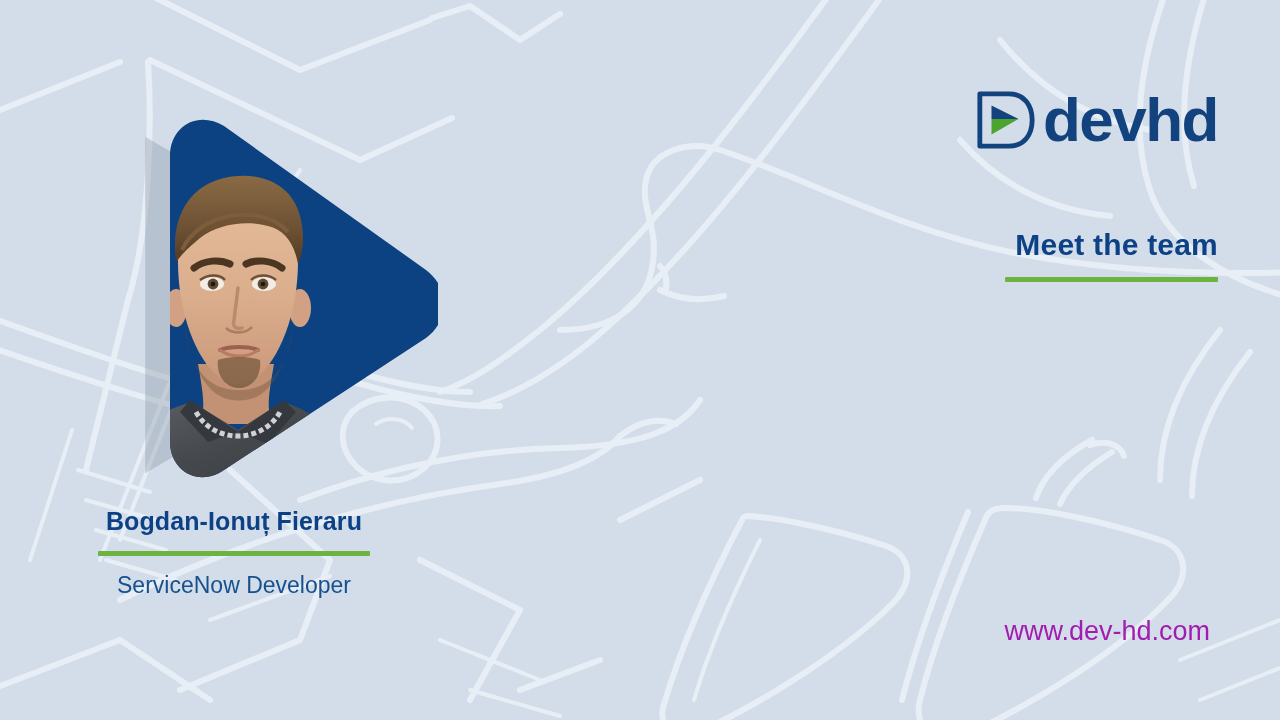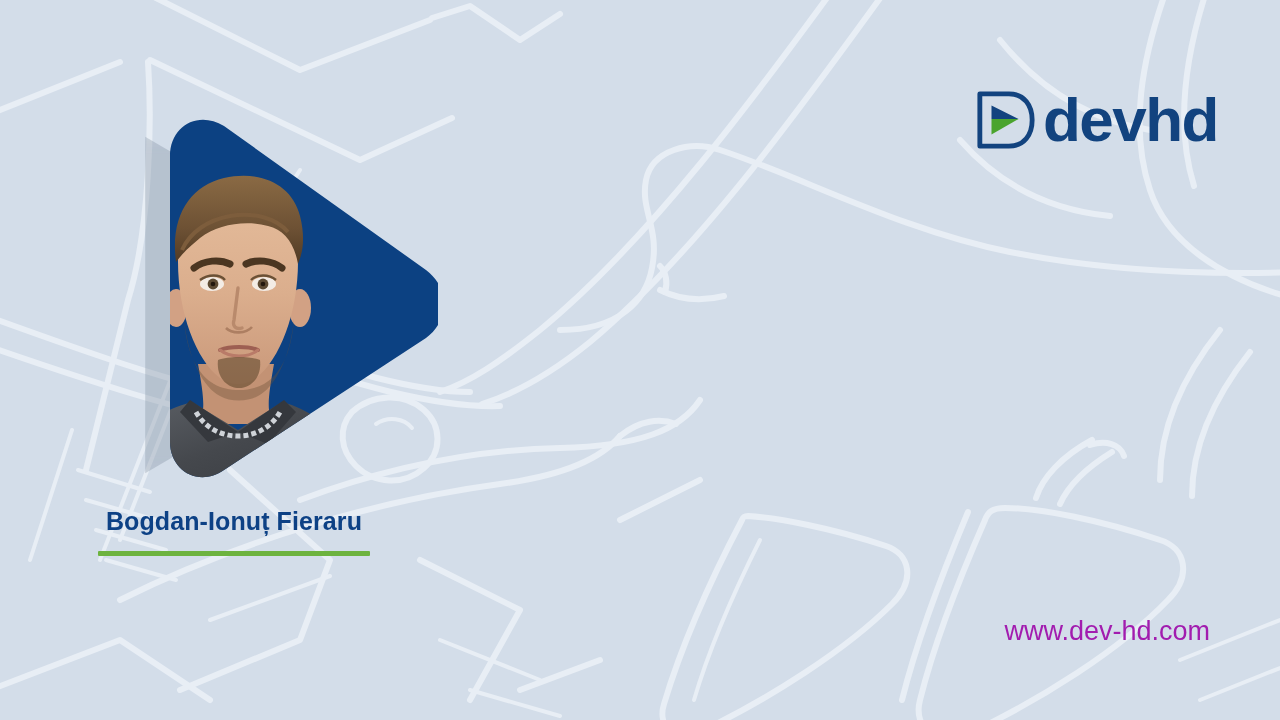--- a/index.html
+++ b/index.html
@@ -320,28 +320,33 @@
             <path d="M140 248 C 150 244 172 244 182 248 C 184 266 172 276 161 276 C 150 276 138 266 140 248 Z" fill="#584226" opacity=".55"></path>
           </g>
         </g>
       </svg>
     </div>
   </div>
 
   <div class="name-block">
     <div class="person-name">Bogdan-Ionuț Fieraru</div>
     <div class="name-rule"></div>
+    <div class="person-role">ServiceNow Developer</div>
   </div>
 
   <div class="logo">
     <svg class="logo-mark" viewBox="0 0 64 64">
       <path d="M5 5 H35 C51 5 59 17 59 32 C59 47 51 59 35 59 H5 Z" fill="none" stroke="#12437f" stroke-width="5" stroke-linejoin="round"></path>
       <path d="M17 17 L45 31 L17 31 Z" fill="#12437f"></path>
       <path d="M17 47 L45 31 L17 31 Z" fill="#4aa42e"></path>
     </svg>
     <div class="logo-word">devhd</div>
   </div>
 
+  <div class="mtt">
+    <div class="mtt-title">Meet the team</div>
+    <div class="mtt-rule"></div>
+  </div>
 
 
   <div class="website">www.dev-hd.com</div>
 
 </div>
 
 </body></html>

